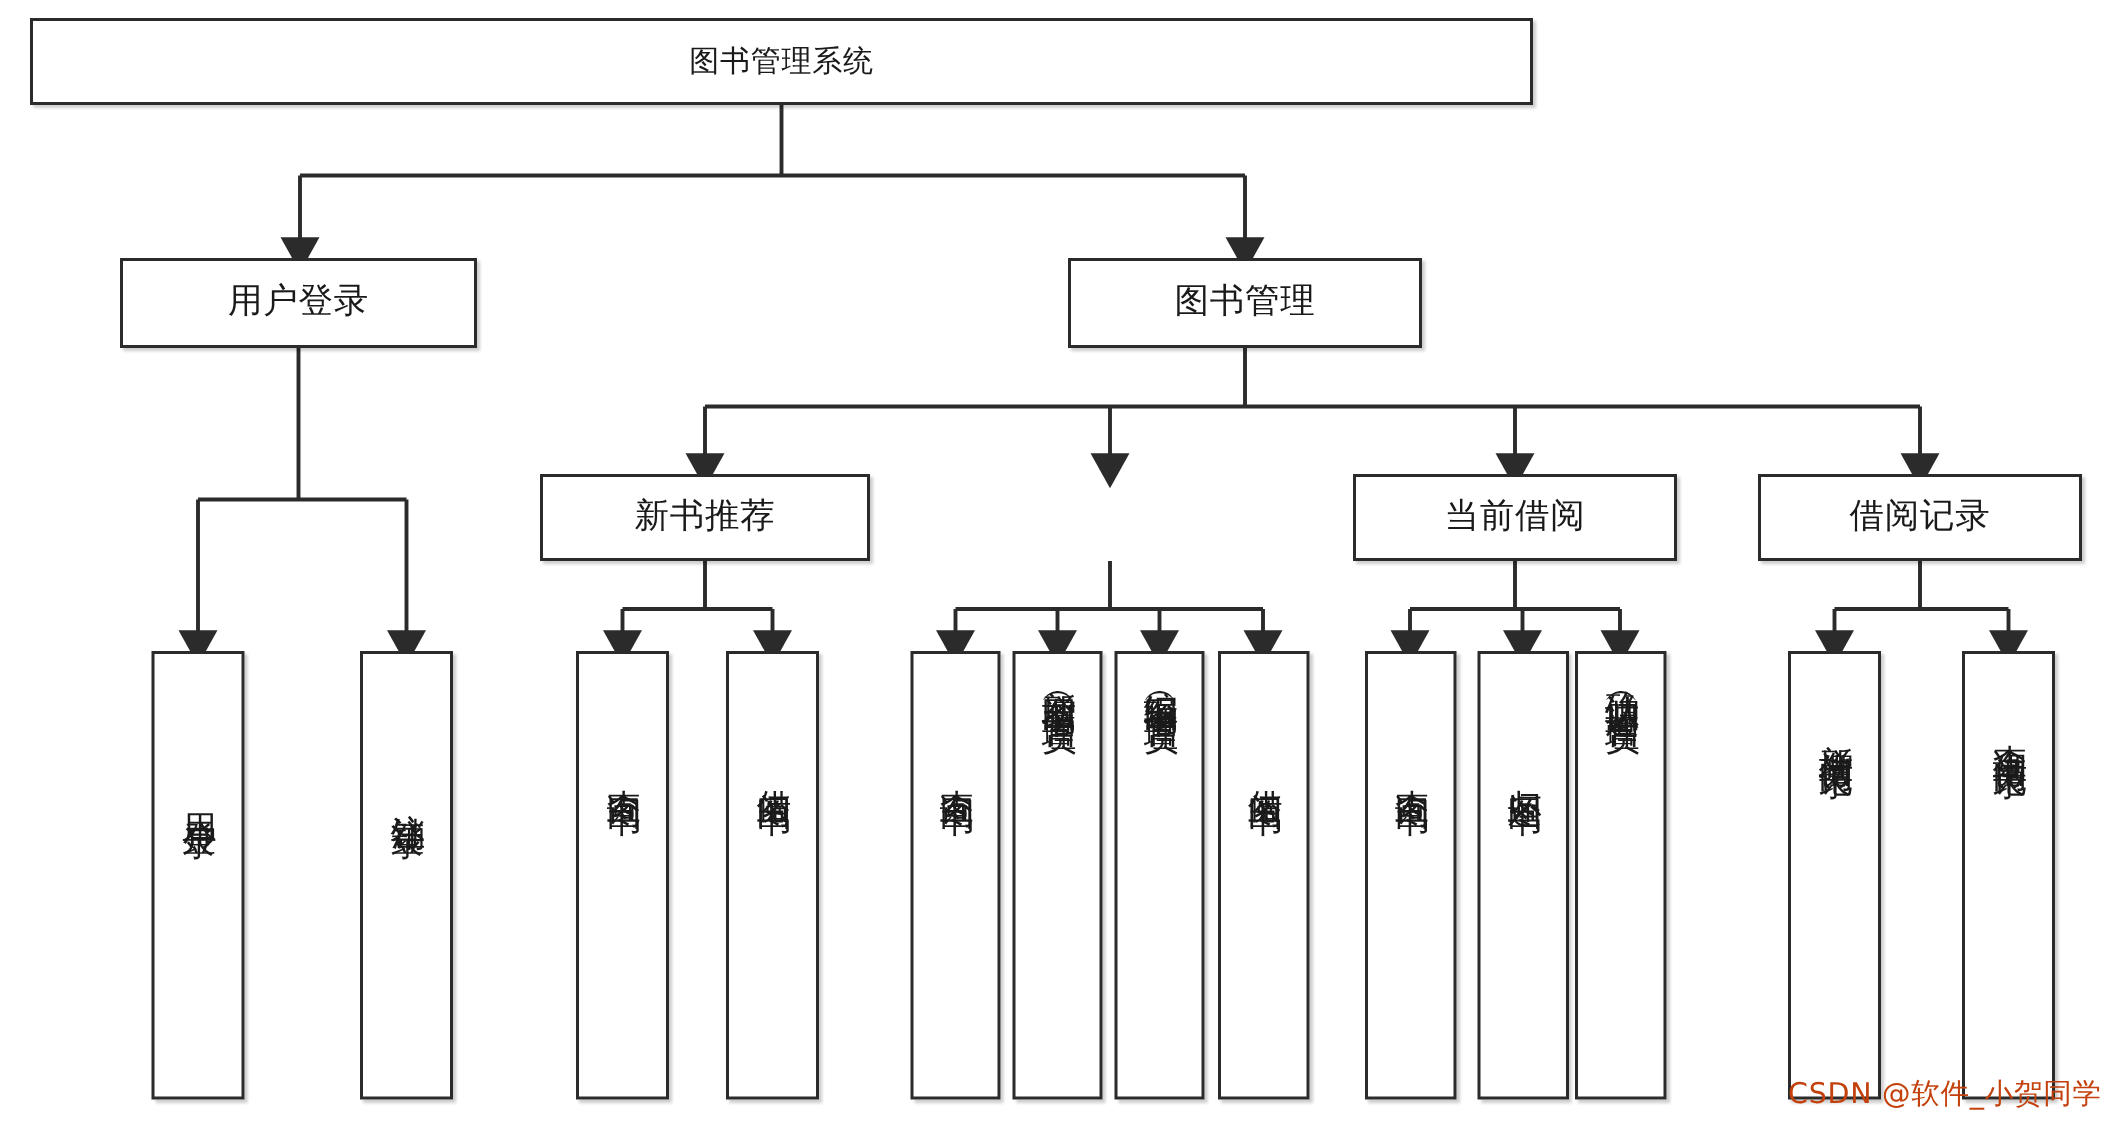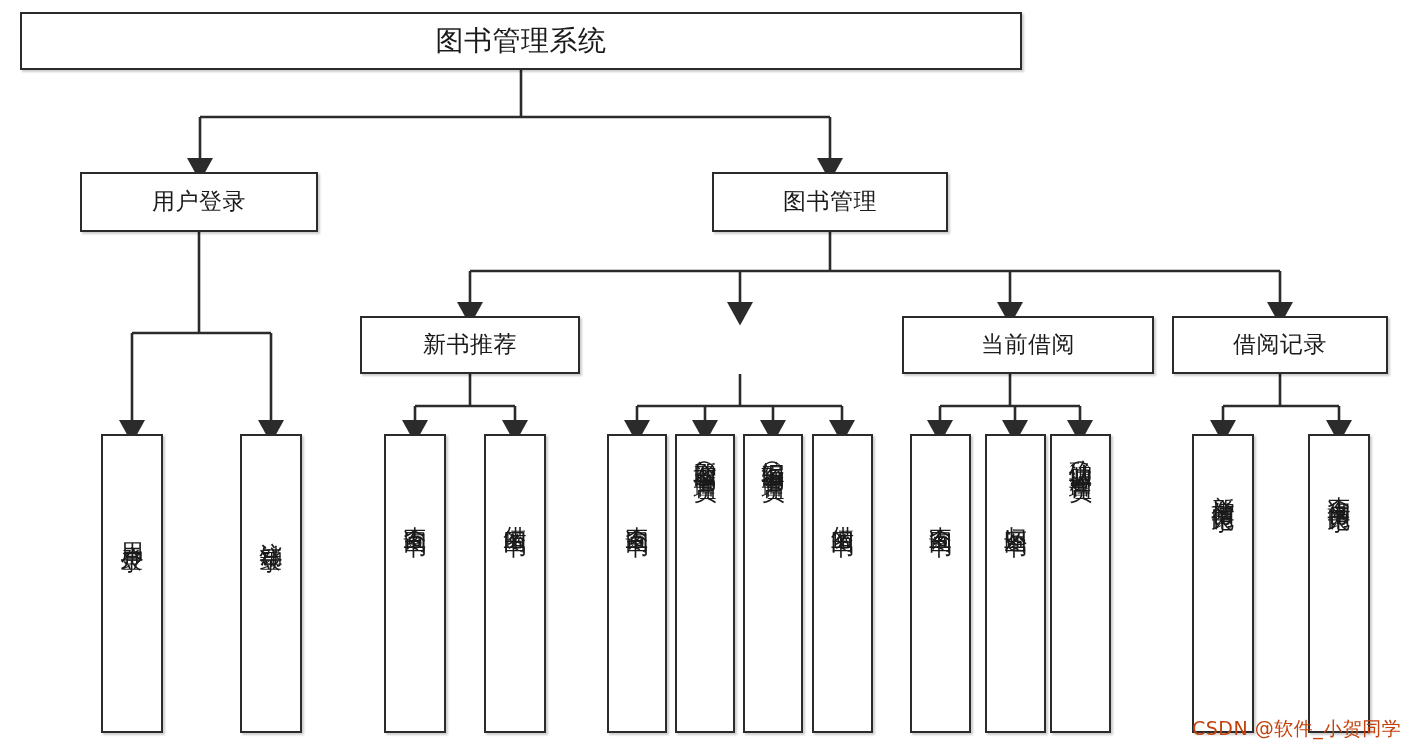--- a/index.html
+++ b/index.html
@@ -40,21 +40,21 @@
     text-align: center;
     line-height: 1.18;
     white-space: nowrap;
   }
   
   .h-node .label {
     font-size: 23px;
     letter-spacing: 0.5px;
   }
   .root .label {
-    font-size: 28px;
+    font-size: 20px;
   }
   
   .v-node {
     align-items: flex-start;
     justify-content: center;
     padding-top: 6px;
   }
   .v-node .label {
     writing-mode: vertical-rl;
     text-orientation: upright;
@@ -134,21 +134,21 @@
   <div class="node h-node" style="left:80px; top:172px; width:238px; height:60px;">
     <span class="label">用户登录</span>
   </div>
   <div class="node h-node" style="left:712px; top:172px; width:236px; height:60px;">
     <span class="label">图书管理</span>
   </div>
 
   <div class="node h-node" style="left:360px; top:316px; width:220px; height:58px;">
     <span class="label">新书推荐</span>
   </div>
-  <div class="node h-node" style="left:902px; top:316px; width:252px; height:58px;">
+  <div class="node h-node" style="left:902px; top:316px; width:216px; height:58px;">
     <span class="label">当前借阅</span>
   </div>
   <div class="node h-node" style="left:1172px; top:316px; width:216px; height:58px;">
     <span class="label">借阅记录</span>
   </div>
 
   <div class="node v-node" style="left:101px; top:434px; width:62px; height:299px; padding-top:88px;">
     <span class="label">用户登录</span>
   </div>
   <div class="node v-node" style="left:240px; top:434px; width:62px; height:299px; padding-top:88px;">

